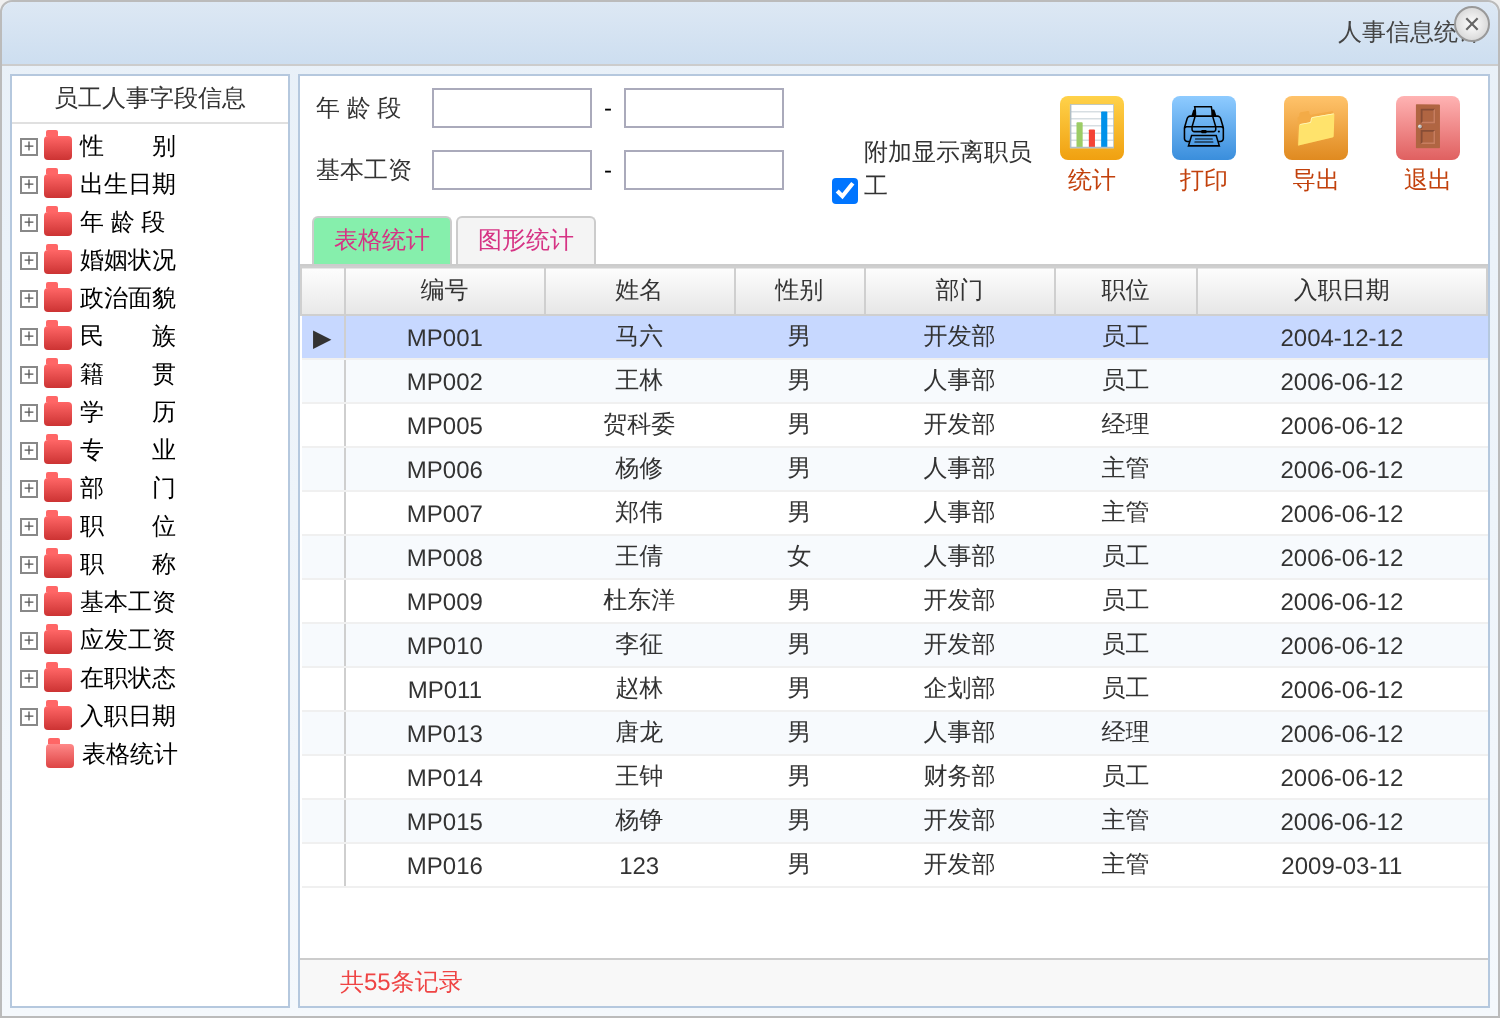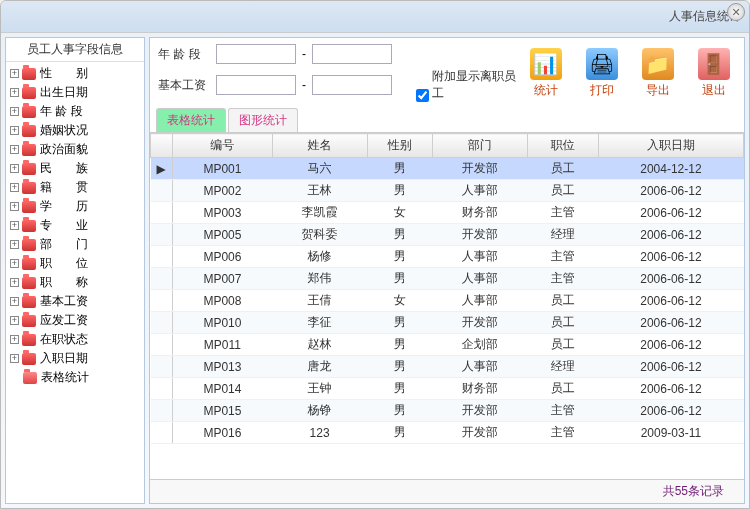--- a/index.html
+++ b/index.html
@@ -36,21 +36,21 @@
 .tab { padding:3px 10px; border:1px solid #ccc; border-bottom:none; margin-right:2px; background:#f4f4f4; cursor:pointer; border-radius:3px 3px 0 0; color:#d63384; }
 .tab.active { background:#86efac; }
 .grid-wrap { flex:1; overflow:auto; border-top:none; }
 table { width:100%; border-collapse:collapse; font-size:12px;text-align:center; }
 thead th { background:linear-gradient(#fdfdfd,#e6e6e6); border:1px solid #cfcfcf; padding:3px 4px; color:#333; font-weight:normal; position:sticky; top:0; }
 tbody td { border-bottom:1px solid #f0f0f0; padding:2px 6px; color:#333; white-space:nowrap; }
 tbody tr:nth-child(odd) td { background:#fff; }
 tbody tr:nth-child(even) td { background:#f7fafd; }
 tbody tr.sel td { background:#c7d8ff !important; }
 .rowhdr { width:18px; background:linear-gradient(#fdfdfd,#e8e8e8); border-right:1px solid #cfcfcf; }
-.footer { border-top:1px solid #ccc; padding:3px 20px; color:#701a75; background:#f8f8f8;text-align:right; }
+.footer { border-top:1px solid #ccc; padding:3px 20px; color:#ef4444; background:#f8f8f8; }
 </style>
 </head>
 <body>
 
 <div class="window">
   <div class="titlebar">
     <span>人事信息统计</span>
     <span class="close">✕</span>
   </div>
   <div class="body">
@@ -218,29 +218,20 @@
                 <td class="rowhdr"></td>
                 <td>MP002</td>
                 <td>王林</td>
                 <td>男</td>
                 <td>人事部</td>
                 <td>员工</td>
                 <td>2006-06-12</td>
               </tr>
               <tr>
                 <td class="rowhdr"></td>
-                <td>MP003</td>
-                <td>李凯霞</td>
-                <td>女</td>
-                <td>财务部</td>
-                <td>主管</td>
-                <td>2006-06-12</td>
-              </tr>
-              <tr>
-                <td class="rowhdr"></td>
                 <td>MP005</td>
                 <td>贺科委</td>
                 <td>男</td>
                 <td>开发部</td>
                 <td>经理</td>
                 <td>2006-06-12</td>
               </tr>
               <tr>
                 <td class="rowhdr"></td>
                 <td>MP006</td>
@@ -258,20 +249,29 @@
                 <td>人事部</td>
                 <td>主管</td>
                 <td>2006-06-12</td>
               </tr>
               <tr>
                 <td class="rowhdr"></td>
                 <td>MP008</td>
                 <td>王倩</td>
                 <td>女</td>
                 <td>人事部</td>
+                <td>员工</td>
+                <td>2006-06-12</td>
+              </tr>
+              <tr>
+                <td class="rowhdr"></td>
+                <td>MP009</td>
+                <td>杜东洋</td>
+                <td>男</td>
+                <td>开发部</td>
                 <td>员工</td>
                 <td>2006-06-12</td>
               </tr>
               <tr>
                 <td class="rowhdr"></td>
                 <td>MP010</td>
                 <td>李征</td>
                 <td>男</td>
                 <td>开发部</td>
                 <td>员工</td>

